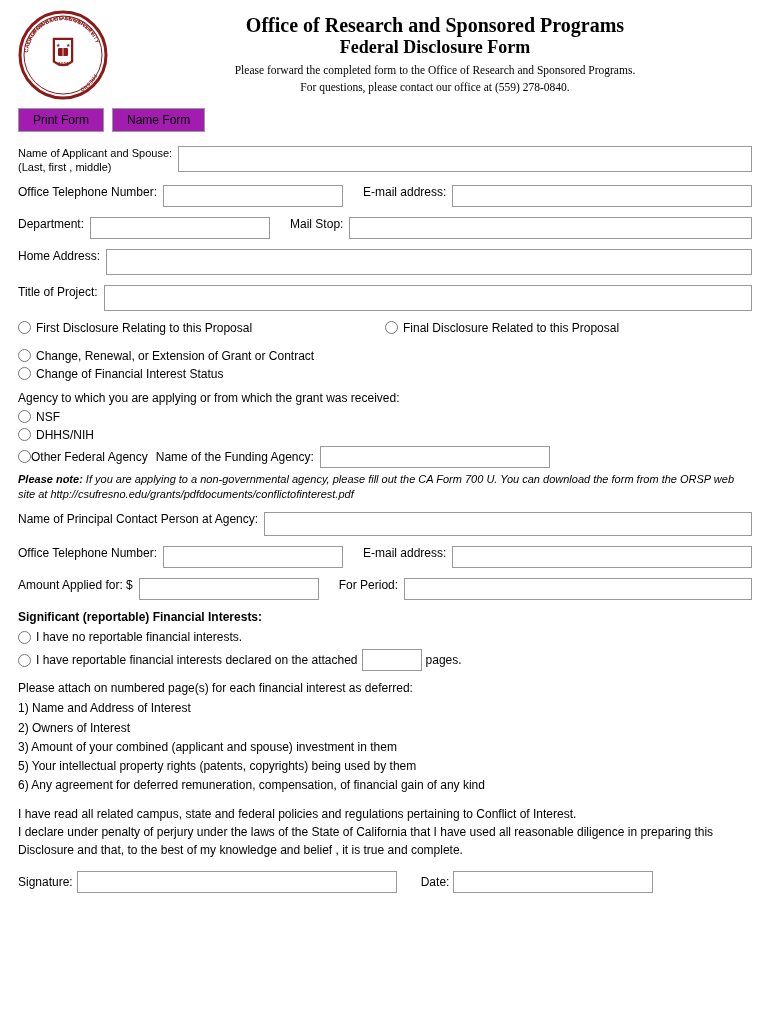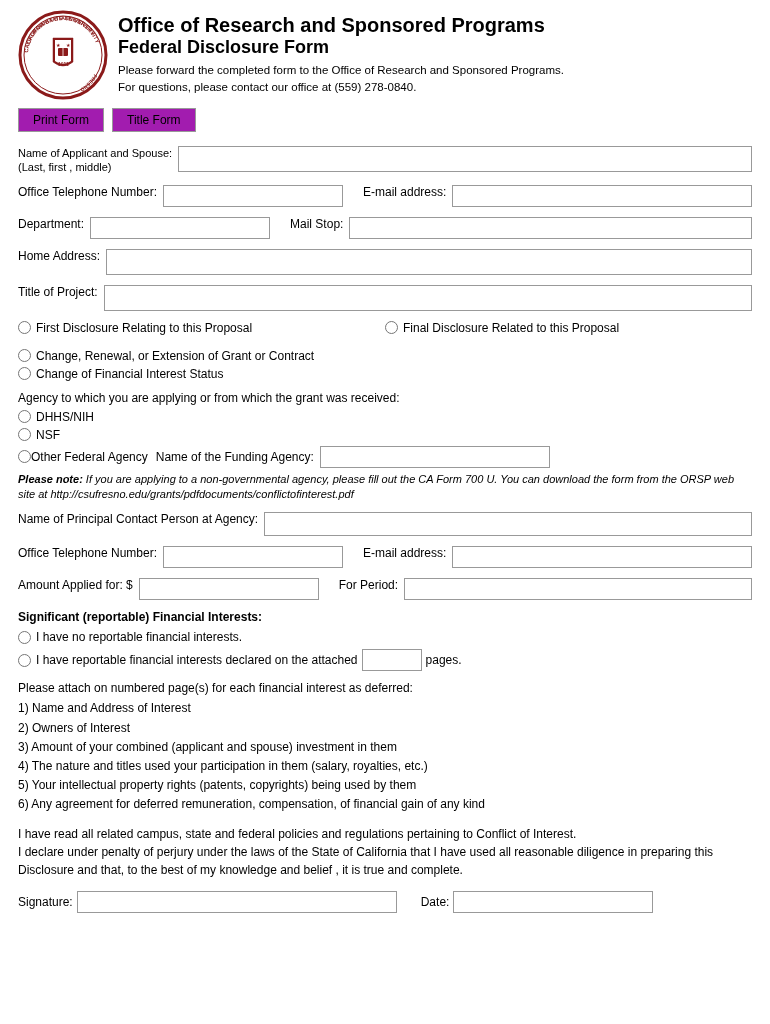--- a/index.html
+++ b/index.html
@@ -18,21 +18,22 @@
       margin-bottom: 8px;
     }
     .logo {
       width: 90px;
       height: 90px;
       flex-shrink: 0;
       margin-right: 10px;
     }
     .header-text {
       flex: 1;
-      text-align: left;
+      text-align: center;
+      font-family: Liberation Serif, serif;
     }
     .header-text h1 {
       font-size: 20px;
       font-weight: bold;
     }
     .header-text h2 {
       font-size: 18px;
       font-weight: bold;
     }
     .header-text p {
@@ -213,21 +214,21 @@
     <h2>Federal Disclosure Form</h2>
     <p>
       Please forward the completed form to the Office of Research and Sponsored Programs.<br>
       For questions, please contact our office at (559) 278-0840.
     </p>
   </div>
 </div>
 
 <div class="toolbar">
   <button>Print Form</button>
-  <button>Title Form</button>
+  <button>Name Form</button>
 </div>
 
 <div class="form-row form-section-gap">
   <div class="form-label-block">
     <div>Name of Applicant and Spouse:</div>
     <div>(Last, first , middle)</div>
   </div>
   <input type="text" style="flex: 1 1 0%; height: 26px;">
 </div>
 
@@ -274,26 +275,26 @@
 <div class="radio-row form-section-gap">
   <input type="radio" name="disclosure_type" style="">
   <span>Change of Financial Interest Status</span>
 </div>
 
 <div class="agency-section">
   <div class="agency-header">Agency to which you are applying  or from which the grant was received:</div>
 
   <div class="radio-row">
     <input type="radio" name="agency_type" style="">
-    <span>DHHS/NIH</span>
+    <span>NSF</span>
   </div>
 
   <div class="radio-row">
     <input type="radio" name="agency_type" style="">
-    <span>NSF</span>
+    <span>DHHS/NIH</span>
   </div>
 
   <div class="other-federal-row">
     <input type="radio" name="agency_type" style="">
     <span style="margin-right:8px;">Other Federal Agency</span>
     <span style="margin-right:6px;">Name of the Funding Agency:</span>
     <input type="text" style="width: 230px;">
   </div>
 
   <div class="please-note">
@@ -335,21 +336,20 @@
     <span>pages.</span>
   </div>
 </div>
 
 <div class="form-section-gap">
   <div style="font-size:12px; margin-bottom:4px;">Please attach on numbered page(s) for each financial interest as deferred:</div>
   <ul class="numbered-list">
     <li>1) Name and Address of Interest</li>
     <li>2) Owners of Interest</li>
     <li>3) Amount of your combined (applicant and spouse) investment in them</li>
-    <li>4) The nature and titles used your participation in them (salary, royalties, etc.)</li>
     <li>5) Your intellectual property rights (patents, copyrights) being used by them</li>
     <li>6) Any agreement for deferred remuneration, compensation, of financial gain of any kind</li>
   </ul>
 </div>
 
 <div class="declaration-text">
   I have read all related campus, state and federal policies and regulations pertaining to Conflict of Interest.<br>
   I declare under penalty of perjury under the laws of the State of California that I have used all reasonable diligence in preparing this Disclosure and that, to the best of my knowledge and belief , it is true and complete.
 </div>
 

